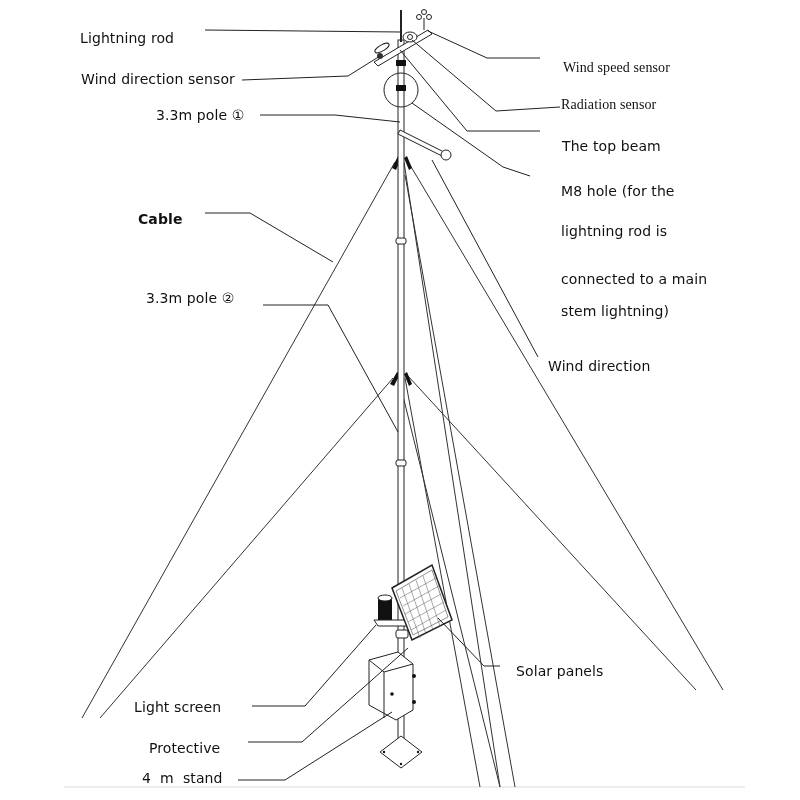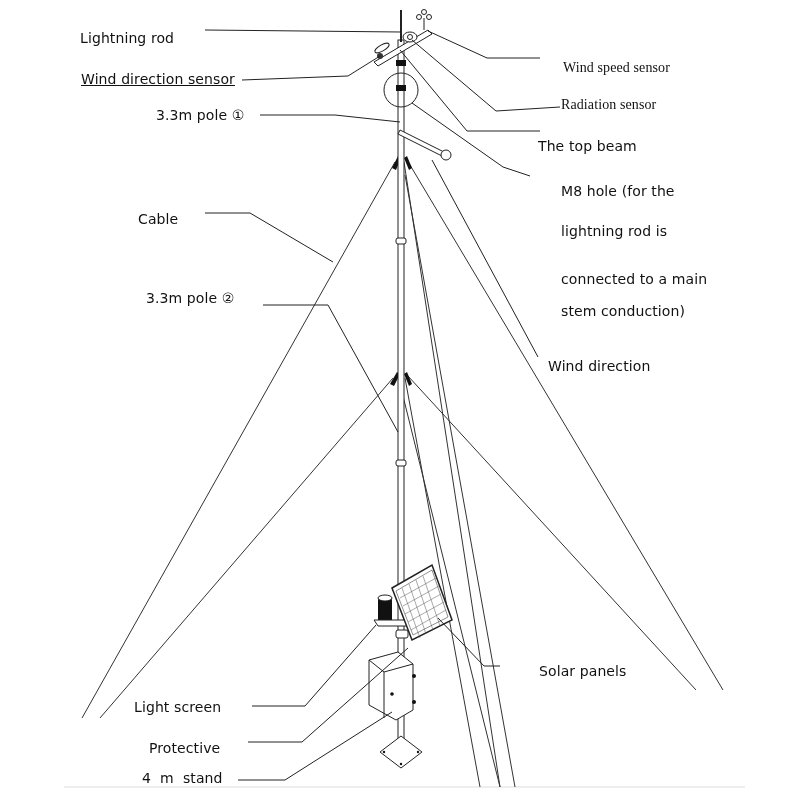--- a/index.html
+++ b/index.html
@@ -132,30 +132,30 @@
 
     <polyline class="ln" points="252,706 305,706 376,625"></polyline>
 
     <polyline class="ln" points="248,742 302,742 408,648"></polyline>
 
     <polyline class="ln" points="238,780 285,780 392,712"></polyline>
   </g>
 </svg>
 
 <div class="lbl" style="left:80px;top:30px;text-align:center;">Lightning rod</div>
-<div class="lbl" style="left:81px;top:71px;text-decoration:underline;">Wind direction sensor</div>
+<div class="lbl" style="left:81px;top:71px;">Wind direction sensor</div>
 <div class="lbl" style="left:156px;top:107px;">3.3m pole ①</div>
-<div class="lbl" style="left:138px;top:211px;">Cable</div>
+<div class="lbl" style="left:138px;top:211px;font-weight:bold;">Cable</div>
 <div class="lbl" style="left:146px;top:290px;">3.3m pole ②</div>
 
 <div class="lbl" style="left:563px;top:60px;font-family:Liberation Serif, serif;">Wind speed sensor</div>
 <div class="lbl" style="left:561px;top:97px;font-family:Liberation Serif, serif;">Radiation sensor</div>
-<div class="lbl" style="left:538px;top:138px;">The top beam</div>
+<div class="lbl" style="left:562px;top:138px;">The top beam</div>
 <div class="lbl" style="left:561px;top:183px;">M8 hole (for the</div>
 <div class="lbl" style="left:561px;top:223px;">lightning rod is</div>
 <div class="lbl" style="left:561px;top:263px;margin-top:8px;">connected to a main</div>
-<div class="lbl" style="left:561px;top:303px;">stem conduction)</div>
+<div class="lbl" style="left:561px;top:303px;">stem lightning)</div>
 <div class="lbl" style="left:548px;top:358px;">Wind direction</div>
 
-<div class="lbl" style="left:516px;top:663px;margin-left:23px;">Solar panels</div>
+<div class="lbl" style="left:516px;top:663px;">Solar panels</div>
 <div class="lbl" style="left:134px;top:699px;">Light screen</div>
 <div class="lbl" style="left:149px;top:740px;">Protective</div>
 <div class="lbl" style="left:142px;top:770px;white-space:pre;">4  m  stand</div>
 
 </body></html>

